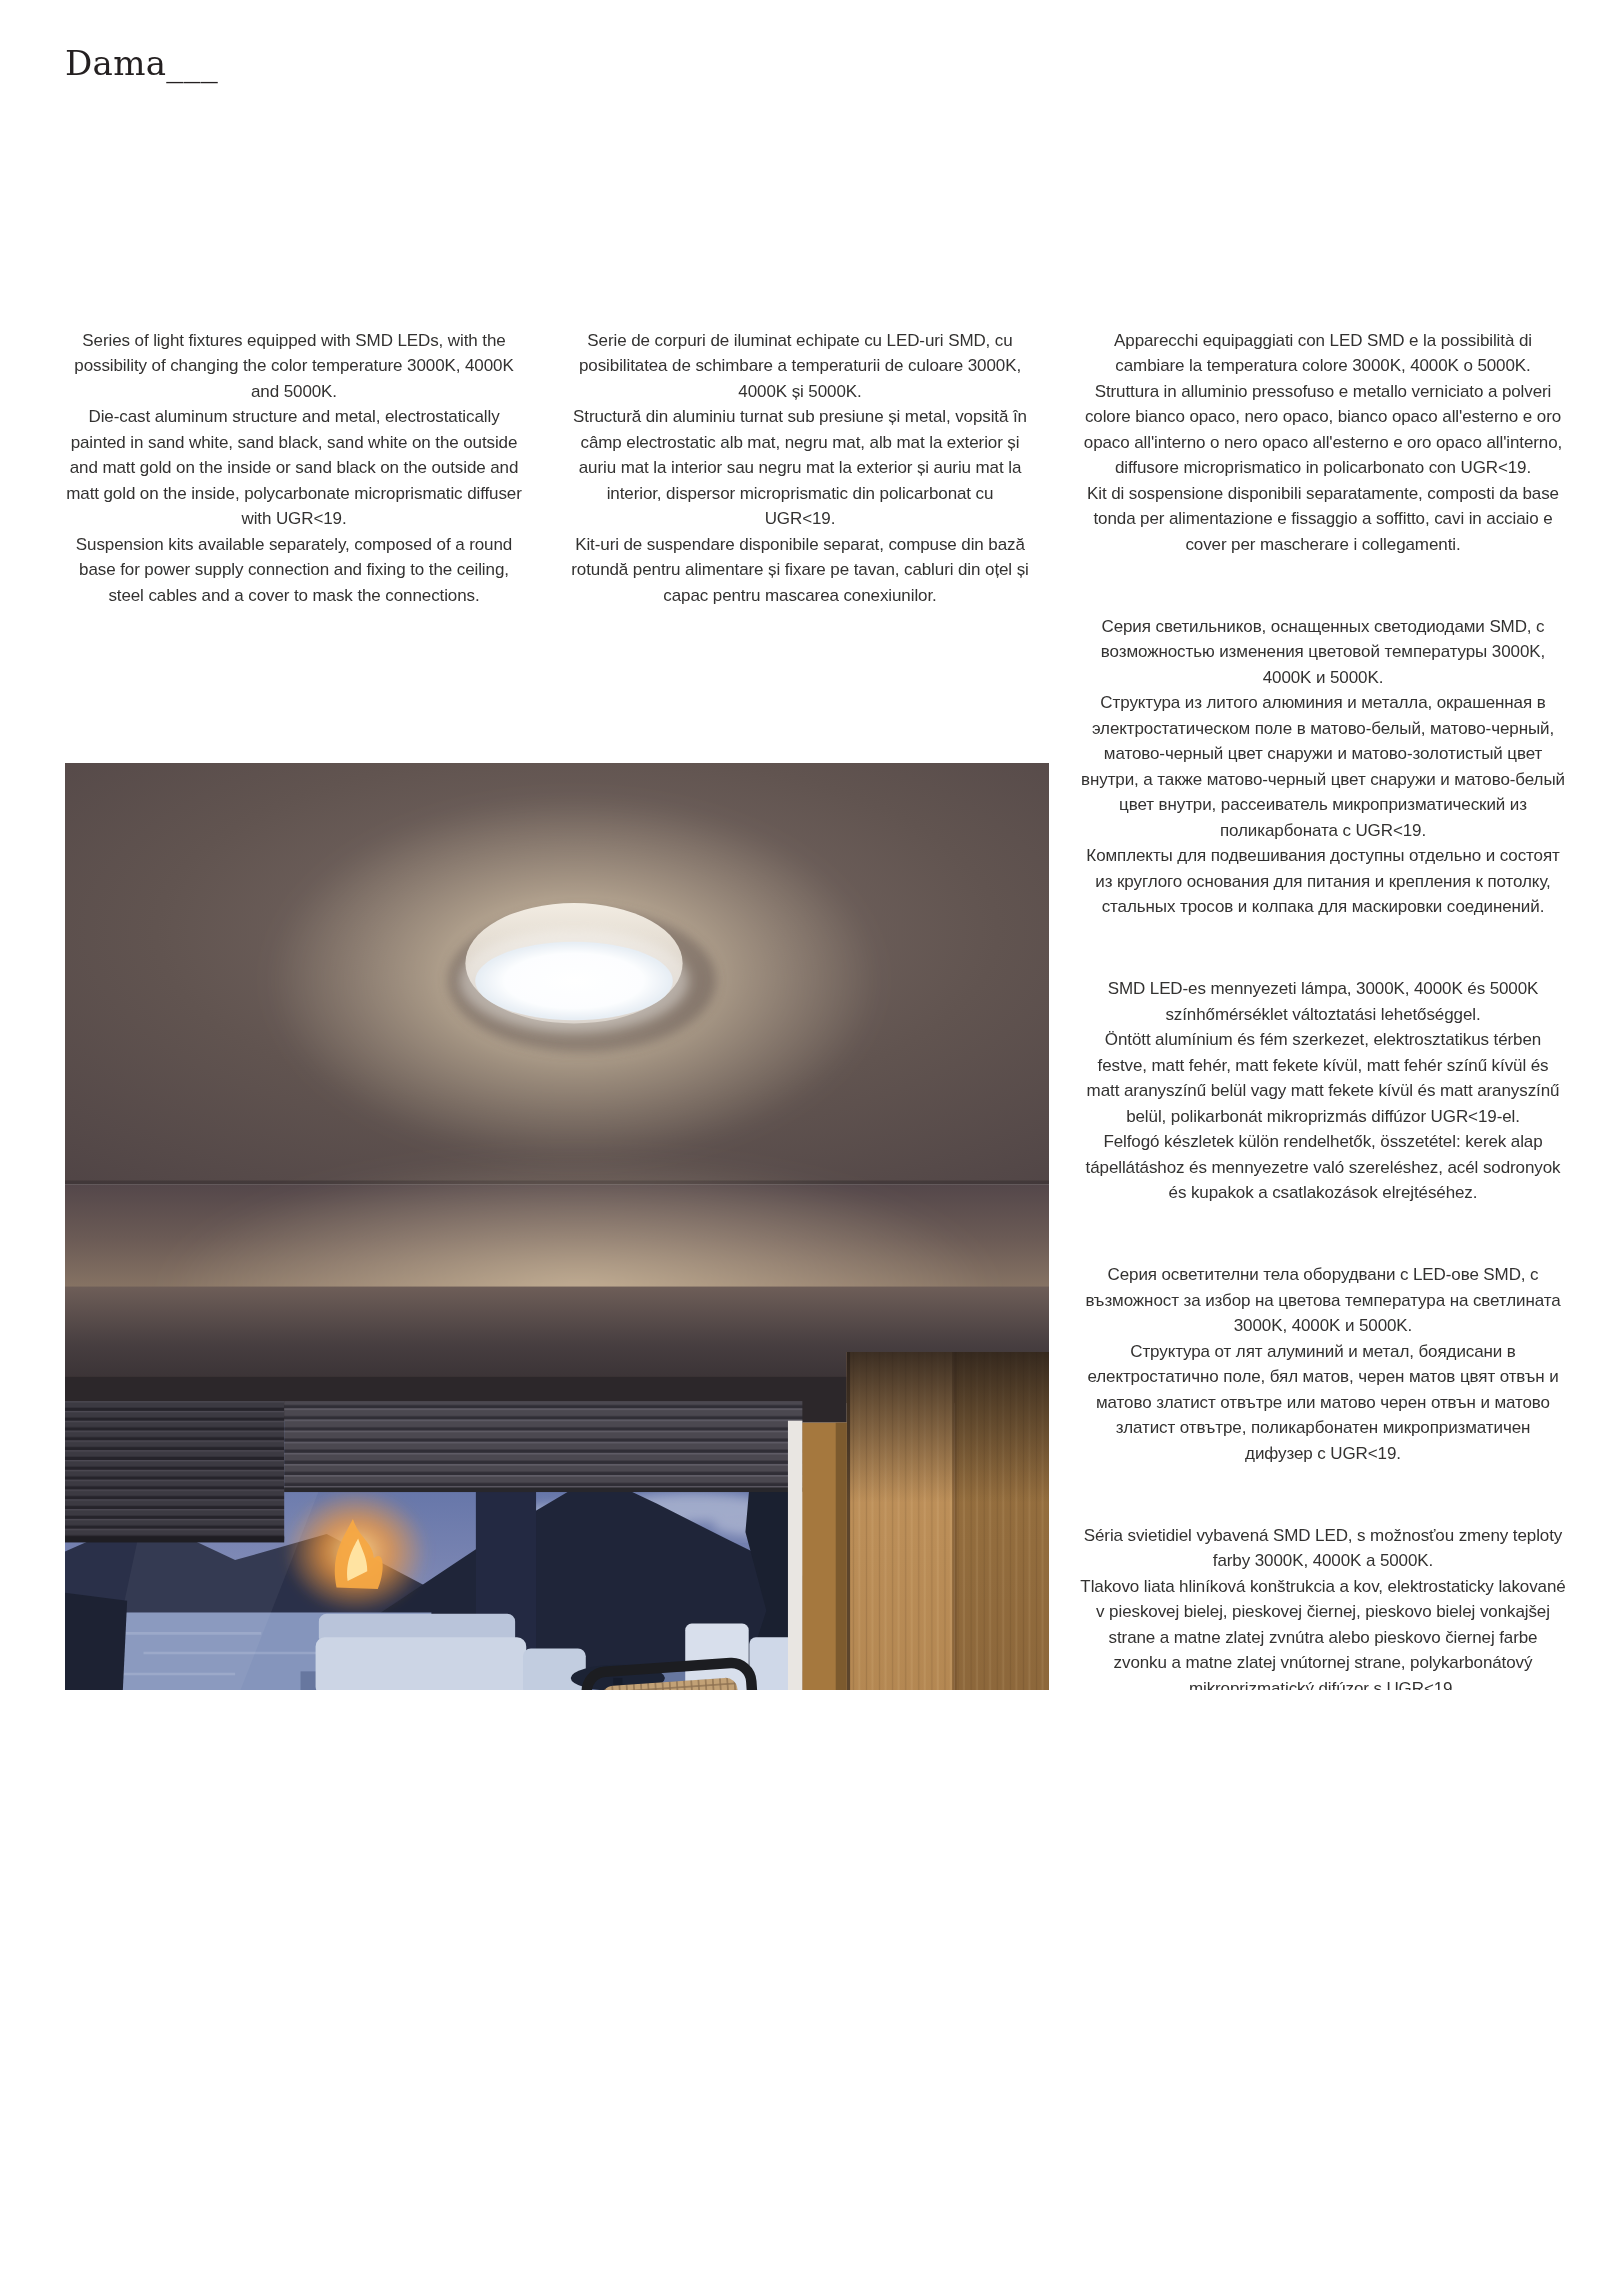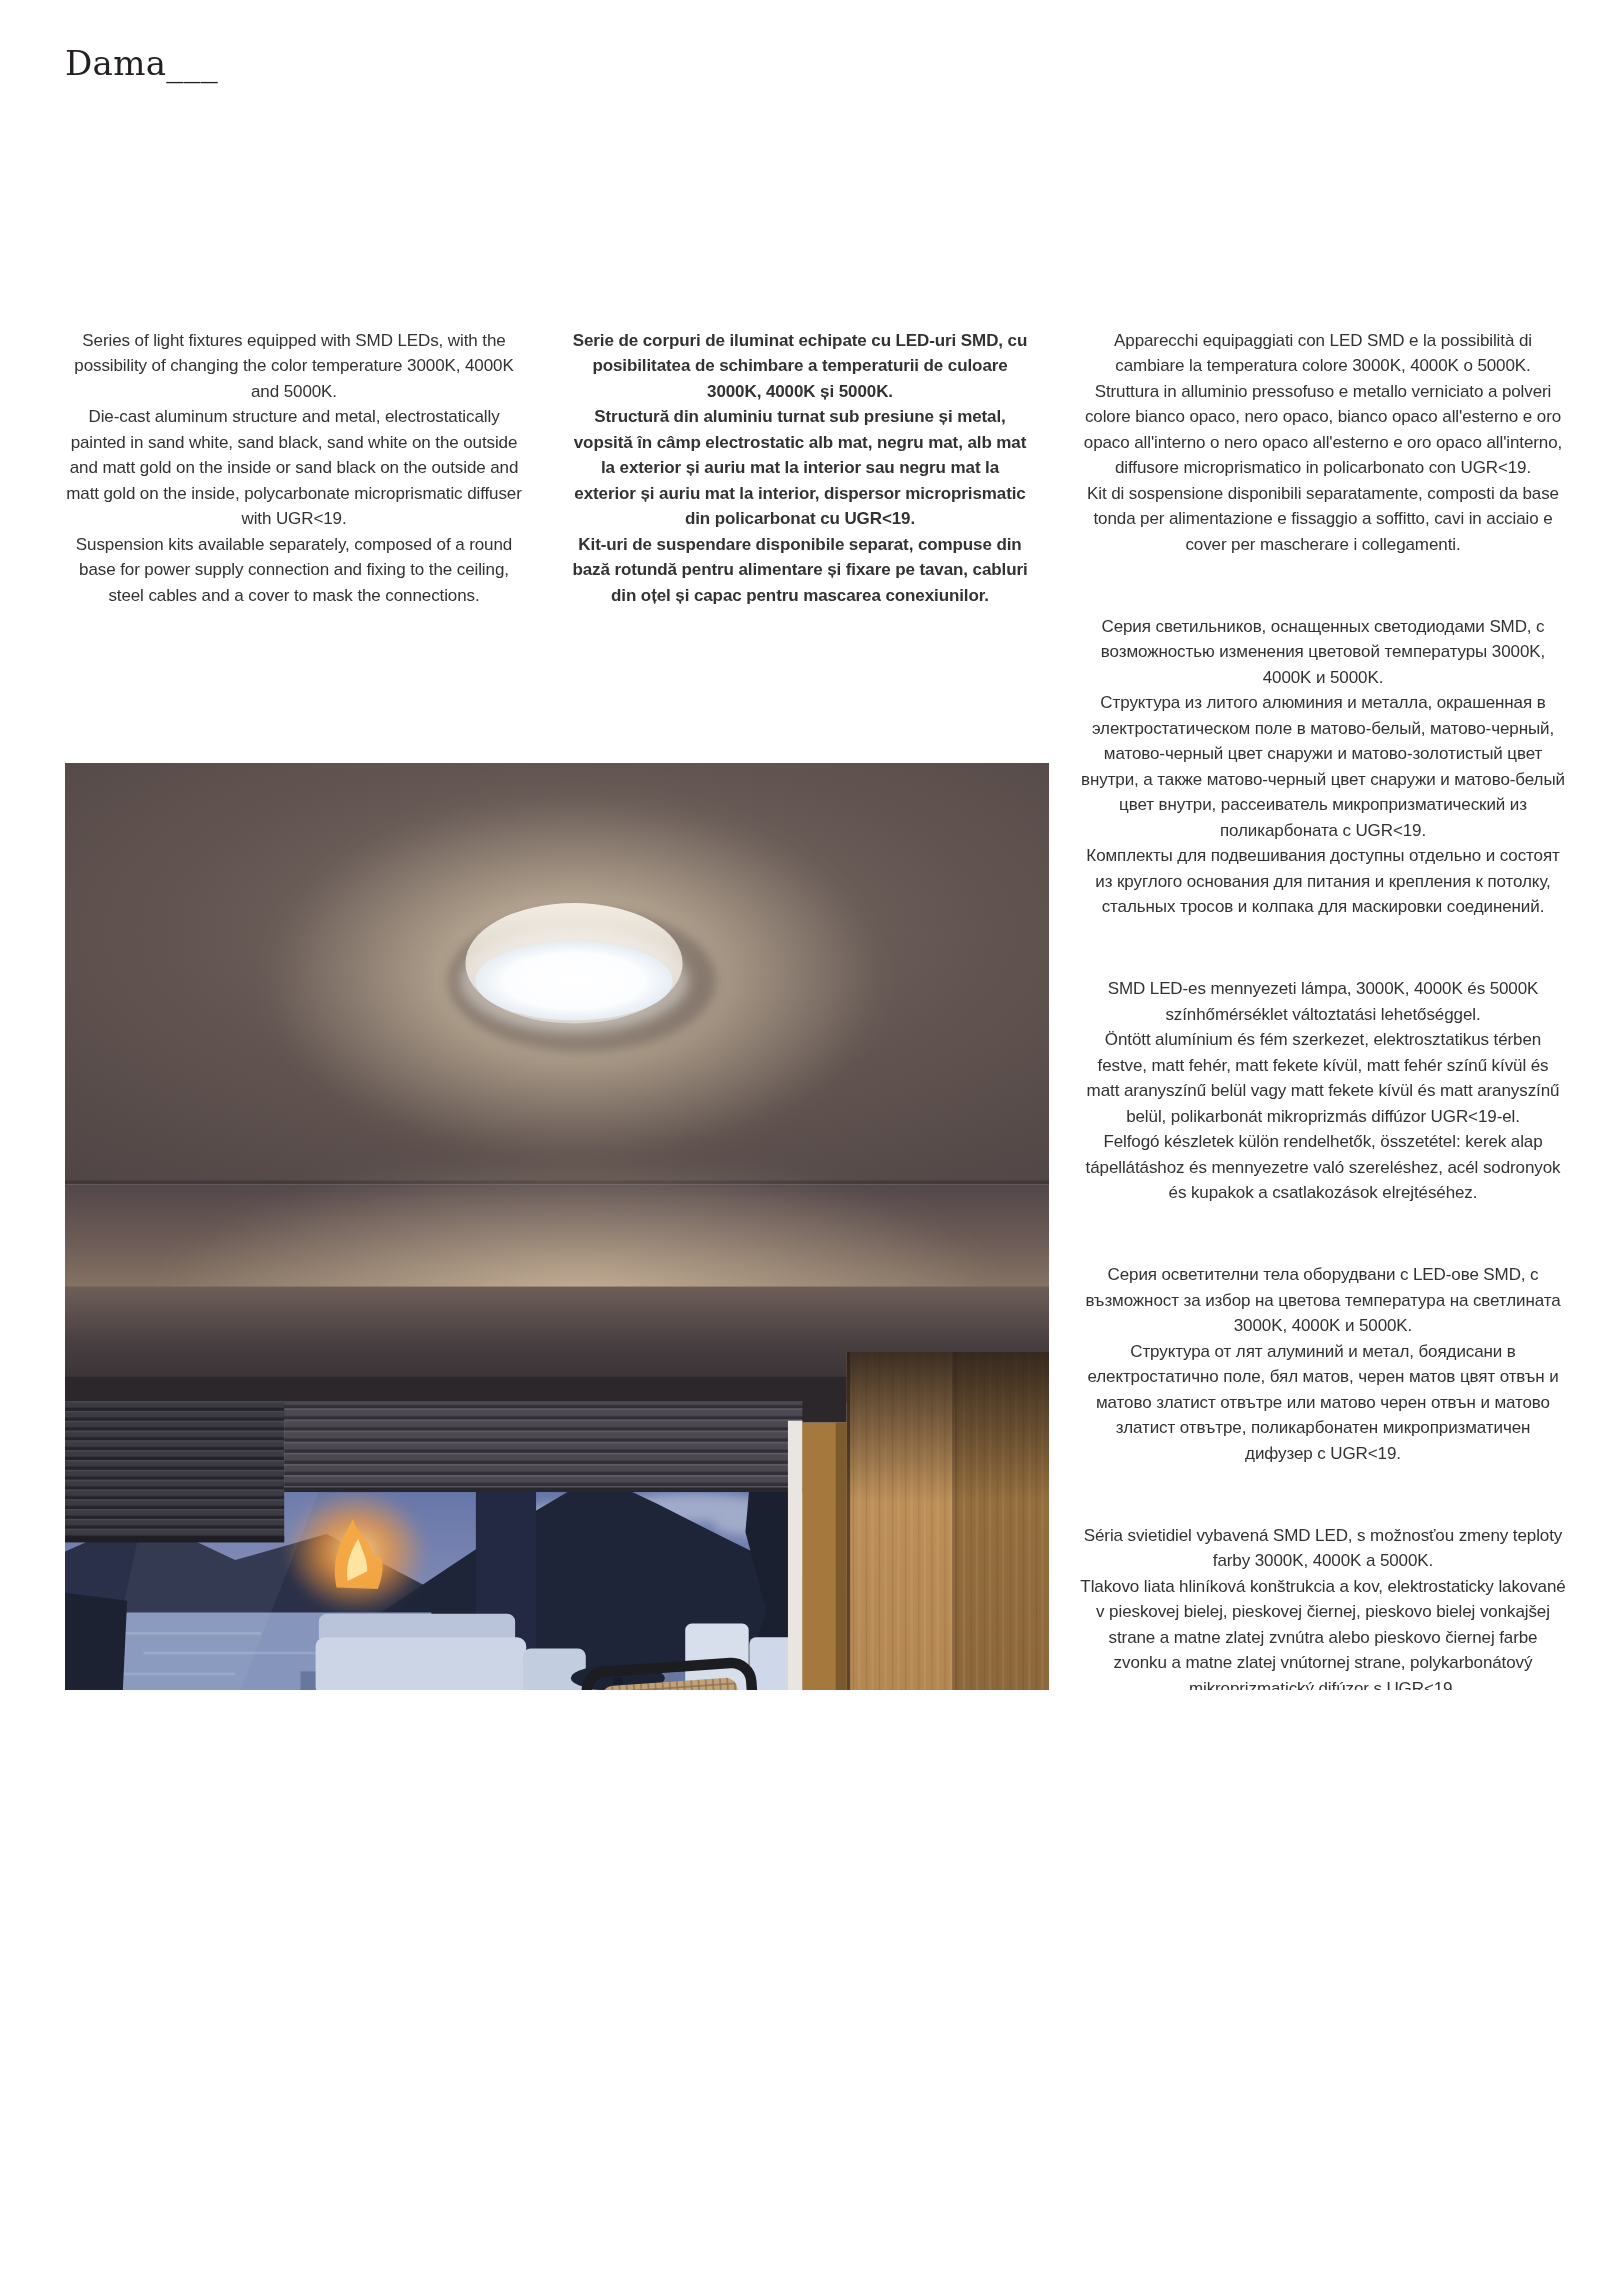--- a/index.html
+++ b/index.html
@@ -16,21 +16,21 @@
     position:absolute;left:62px;top:147px;margin:0;
     font-family:"DejaVu Serif",serif;font-weight:400;font-size:98px;
     color:#242021;letter-spacing:-1.3px;
   }
   .col{
     position:absolute;top:302px;font-size:17px;line-height:25.5px;
     letter-spacing:-0.1px;color:#333231;white-space:pre-line;text-align:center;
   }
   .col p{margin:0 0 31px 0;white-space:pre-line;}
   .col-1{left:65px;width:458px;}
-  .col-2{left:571px;width:458px;font-weight:bold;}
+  .col-2{left:571px;width:458px;}
   .col-3{left:1080px;width:486px;}
   .photo{
     position:absolute;left:65px;top:763px;width:984px;height:1392px;
     display:block;
   }
   .page-number{
     position:absolute;left:41px;top:2201px;margin:12px;
     font-family:"DejaVu Serif",serif;font-weight:400;font-size:34px;color:#a21caf;
   }
   .website{

